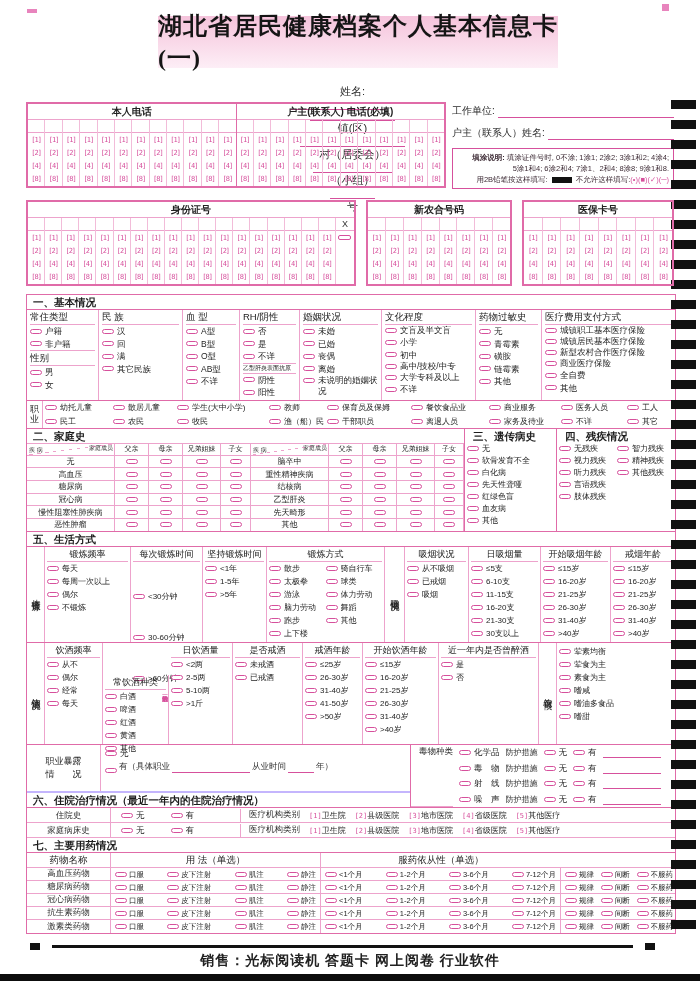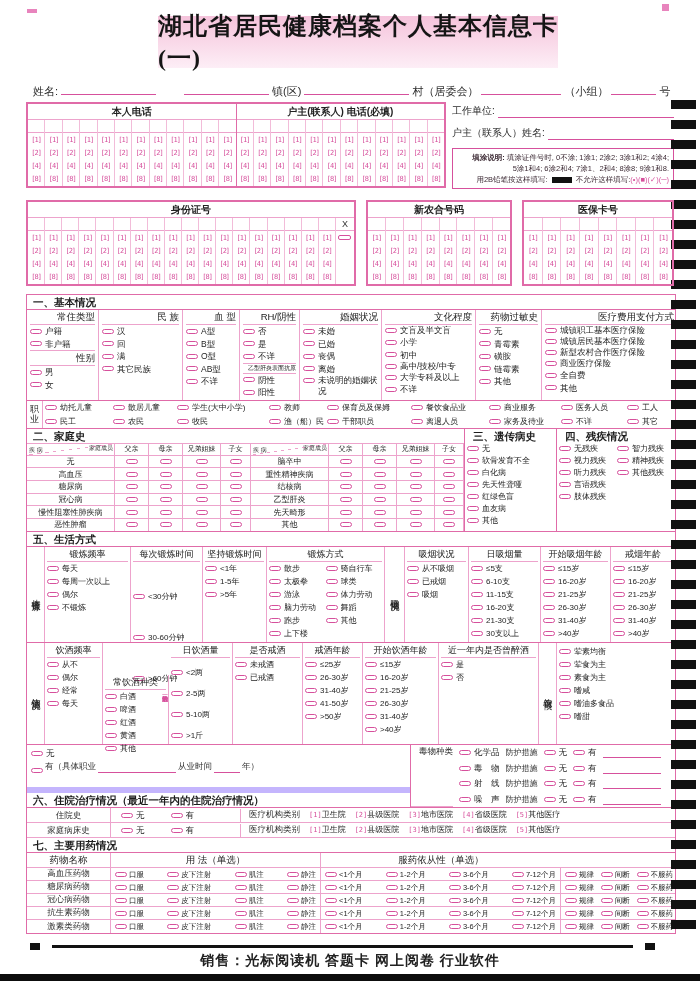--- a/index.html
+++ b/index.html
@@ -6,21 +6,21 @@
 html,body{width:700px;height:981px;background:#fff;}
 body{font-family:"Liberation Sans",sans-serif;color:#2e2e2e;position:relative;}
 .page{position:absolute;left:0;top:0;width:700px;height:981px;background:#fff;overflow:hidden;}
 .pink{color:#d6509c;}
 .corner{position:absolute;background:#e884bd;}
 .corner.tl{left:27px;top:9px;width:10px;height:4px;}
 .corner.tr{left:662px;top:4px;width:7px;height:7px;}
 .title-band{position:absolute;left:158px;top:16px;width:400px;height:52px;
  background:linear-gradient(#f5c3db,#fdeef6);display:flex;align-items:center;justify-content:center;}
 .title-band span{font-family:"Liberation Serif",serif;font-weight:bold;font-size:24px;color:#151515;letter-spacing:1px;}
-.name-line{position:absolute;left:30px;top:84px;width:645px;font-size:11px;display:flex;align-items:flex-start;white-space:nowrap;color:#2a2a2a;}
+.name-line{position:absolute;left:30px;top:84px;width:645px;font-size:11px;display:flex;align-items:center;white-space:nowrap;color:#2a2a2a;flex-direction:column;}
 .ul{display:inline-block;border-bottom:1px solid #d6509c;height:11px;}
 .w95{width:95px;margin-right:28px;}.w85{width:85px;}.w105{width:105px;}.w80{width:80px;}.w45{width:45px;}
 .name-line span.t{margin:0 3px;}
 
 .phonebox{position:absolute;left:26px;top:102px;width:420px;height:86px;border:2px solid #e06ba8;display:flex;}
 .grid{display:flex;flex-direction:column;flex:1;}
 .grid+.grid{border-left:1.5px solid #e06ba8;}
 .gtitle{height:16px;line-height:16px;text-align:center;font-size:10px;font-weight:bold;color:#222;border-bottom:1px solid #eda3cc;}
 .gcols{display:flex;flex:1;}
 .gcol{flex:1;display:flex;flex-direction:column;border-right:1px solid #f2bcd9;}
@@ -44,21 +44,21 @@
 .secHead{font-weight:bold;font-size:10.5px;color:#1d1d1d;padding-left:6px;line-height:14px;white-space:nowrap;}
 .hr{border-bottom:1px solid #e06ba8;}
 
 .cb{display:inline-block;width:12px;height:5px;border:1px solid #d6509c;border-radius:2.5px;background:#fff;flex:none;}
 .opt{display:flex;align-items:center;gap:3px;font-size:8.5px;line-height:13px;white-space:nowrap;color:#242424;}
 .opt .olbl{overflow:hidden;}
 
 #s1cols{display:flex;height:92px;border-bottom:1px solid #e06ba8;}
 .s1col{border-right:1px solid #eda3cc;padding:0 3px;display:flex;flex-direction:column;}
 .s1col:last-child{border-right:none;}
-.s1head{font-size:9.5px;text-align:right;line-height:14px;border-bottom:1px solid #eda3cc;color:#222;white-space:nowrap;}
+.s1head{font-size:9.5px;text-align:left;line-height:14px;border-bottom:1px solid #eda3cc;color:#222;white-space:nowrap;}
 .s1head.mid{border-top:1px solid #eda3cc;}
 .s1head.small{font-size:6px;line-height:7px;padding:1px 0;white-space:normal;}
 .s1col .opt{line-height:12.5px;}
 .s1col .opt.wrap{white-space:normal;line-height:11px;align-items:flex-start;}
 .s1col .opt.wrap .cb{margin-top:3px;}
 #occrow{display:flex;height:28px;border-bottom:1.5px solid #e06ba8;}
 .occlabel{width:18px;font-size:9px;color:#222;display:flex;flex-direction:column;align-items:center;justify-content:center;line-height:10px;border-right:1px solid #eda3cc;}
 #occgrid{flex:1;display:grid;grid-auto-flow:column;grid-template-rows:14px 14px;align-items:center;padding-left:2px;}
 #occgrid .opt{font-size:8px;}
 
@@ -98,21 +98,21 @@
 .expocontent .opt{font-size:8.5px;}
 .expo-has{display:flex;align-items:flex-end;white-space:nowrap;font-size:8.5px;gap:2px;}
 .toxinbox{flex:1;display:flex;}
 .toxhead{font-size:8.5px;line-height:13px;padding-left:8px;border-bottom:1px solid #eda3cc;color:#222;}
 .toxrow{flex:1;display:flex;align-items:center;font-size:8px;padding-left:6px;gap:6px;white-space:nowrap;}
 .toxrow .ul{width:58px;}
 
 .s6row{display:flex;height:15px;align-items:center;border-bottom:1px solid #eda3cc;font-size:8.5px;}
 .s6label{width:84px;text-align:center;border-right:1px solid #eda3cc;line-height:15px;}
 .s6yn{width:130px;display:flex;gap:26px;padding-left:10px;border-right:1px solid #eda3cc;}
-.s6org{flex:1;display:flex;align-items:flex-start;gap:9px;padding-left:8px;white-space:nowrap;}
+.s6org{flex:1;display:flex;align-items:flex-end;gap:9px;padding-left:8px;white-space:nowrap;}
 .orgopt{font-size:8px;color:#242424;}
 .orgopt b{color:#d6509c;font-weight:normal;font-family:"DejaVu Sans Mono",monospace;font-size:7px;}
 
 .s7headrow{display:grid;grid-template-columns:84px 210px 240px 116px;border-bottom:1px solid #eda3cc;}
 .s7headrow div{font-size:9.5px;text-align:center;line-height:14px;border-right:1px solid #eda3cc;color:#222;white-space:nowrap;}
 .s7headrow div:last-child{border-right:none;}
 .s7row{display:grid;grid-template-columns:84px 210px 240px 116px;border-bottom:1px solid #eda3cc;height:13px;}
 .s7row:last-child{border-bottom:none;}
 .s7row>div{display:flex;align-items:center;border-right:1px solid #eda3cc;overflow:hidden;}
 .s7row>div:last-child{border-right:none;}
@@ -1118,21 +1118,21 @@
           <div class="opt">
             <span class="cb"></span>
             <span class="olbl">黄酒</span>
           </div>
           <div class="opt">
             <span class="cb"></span>
             <span class="olbl">其他</span>
           </div>
           <div class="kindnote">选最常饮的一种酒</div>
         </div>
-        <div class="scol" style="flex: 0 0 64px; gap: 8px;">
+        <div class="scol" style="flex: 0 0 64px;">
           <div class="shead">日饮酒量</div>
           <div class="opt">
             <span class="cb"></span>
             <span class="olbl">&lt;2两</span>
           </div>
           <div class="opt">
             <span class="cb"></span>
             <span class="olbl">2-5两</span>
           </div>
           <div class="opt">
@@ -1241,36 +1241,40 @@
           <div class="opt">
             <span class="cb"></span>
             <span class="olbl">嗜甜</span>
           </div>
         </div>
       </div>
 
     <div class="expoband">
       <div class="expoleft">
         <div class="exporows">
+          <div class="expolabel">
+            <span>职业暴露</span>
+            <span>情　　况</span>
+          </div>
           <div class="expocontent" id="expocontent">
               <div class="opt">
                 <span class="cb"></span>
                 <span class="olbl">无</span>
               </div>
               <div class="expo-has">
                 <span class="cb"></span>
                 <span>有（具体职业</span>
                 <span class="ul" style="width: 78px;"></span>
                 <span>从业时间</span>
                 <span class="ul" style="width: 26px;"></span>
                 <span>年）</span>
               </div>
             </div>
         </div>
-        <div class="secHead" style="border-top:6px solid #c4b5fd;">六、住院治疗情况（最近一年内的住院治疗情况）</div>
+        <div class="secHead" style="border-top:2px solid #c4b5fd;">六、住院治疗情况（最近一年内的住院治疗情况）</div>
       </div>
       <div class="toxinbox">
         <div class="toxhead">毒物种类</div>
         <div id="toxrows" style="display:flex;flex-direction:column;flex:1;">
             <div class="toxrow">
               <div class="opt">
                 <span class="cb"></span>
                 <span class="olbl">化学品</span>
               </div>
               <span>防护措施</span>

